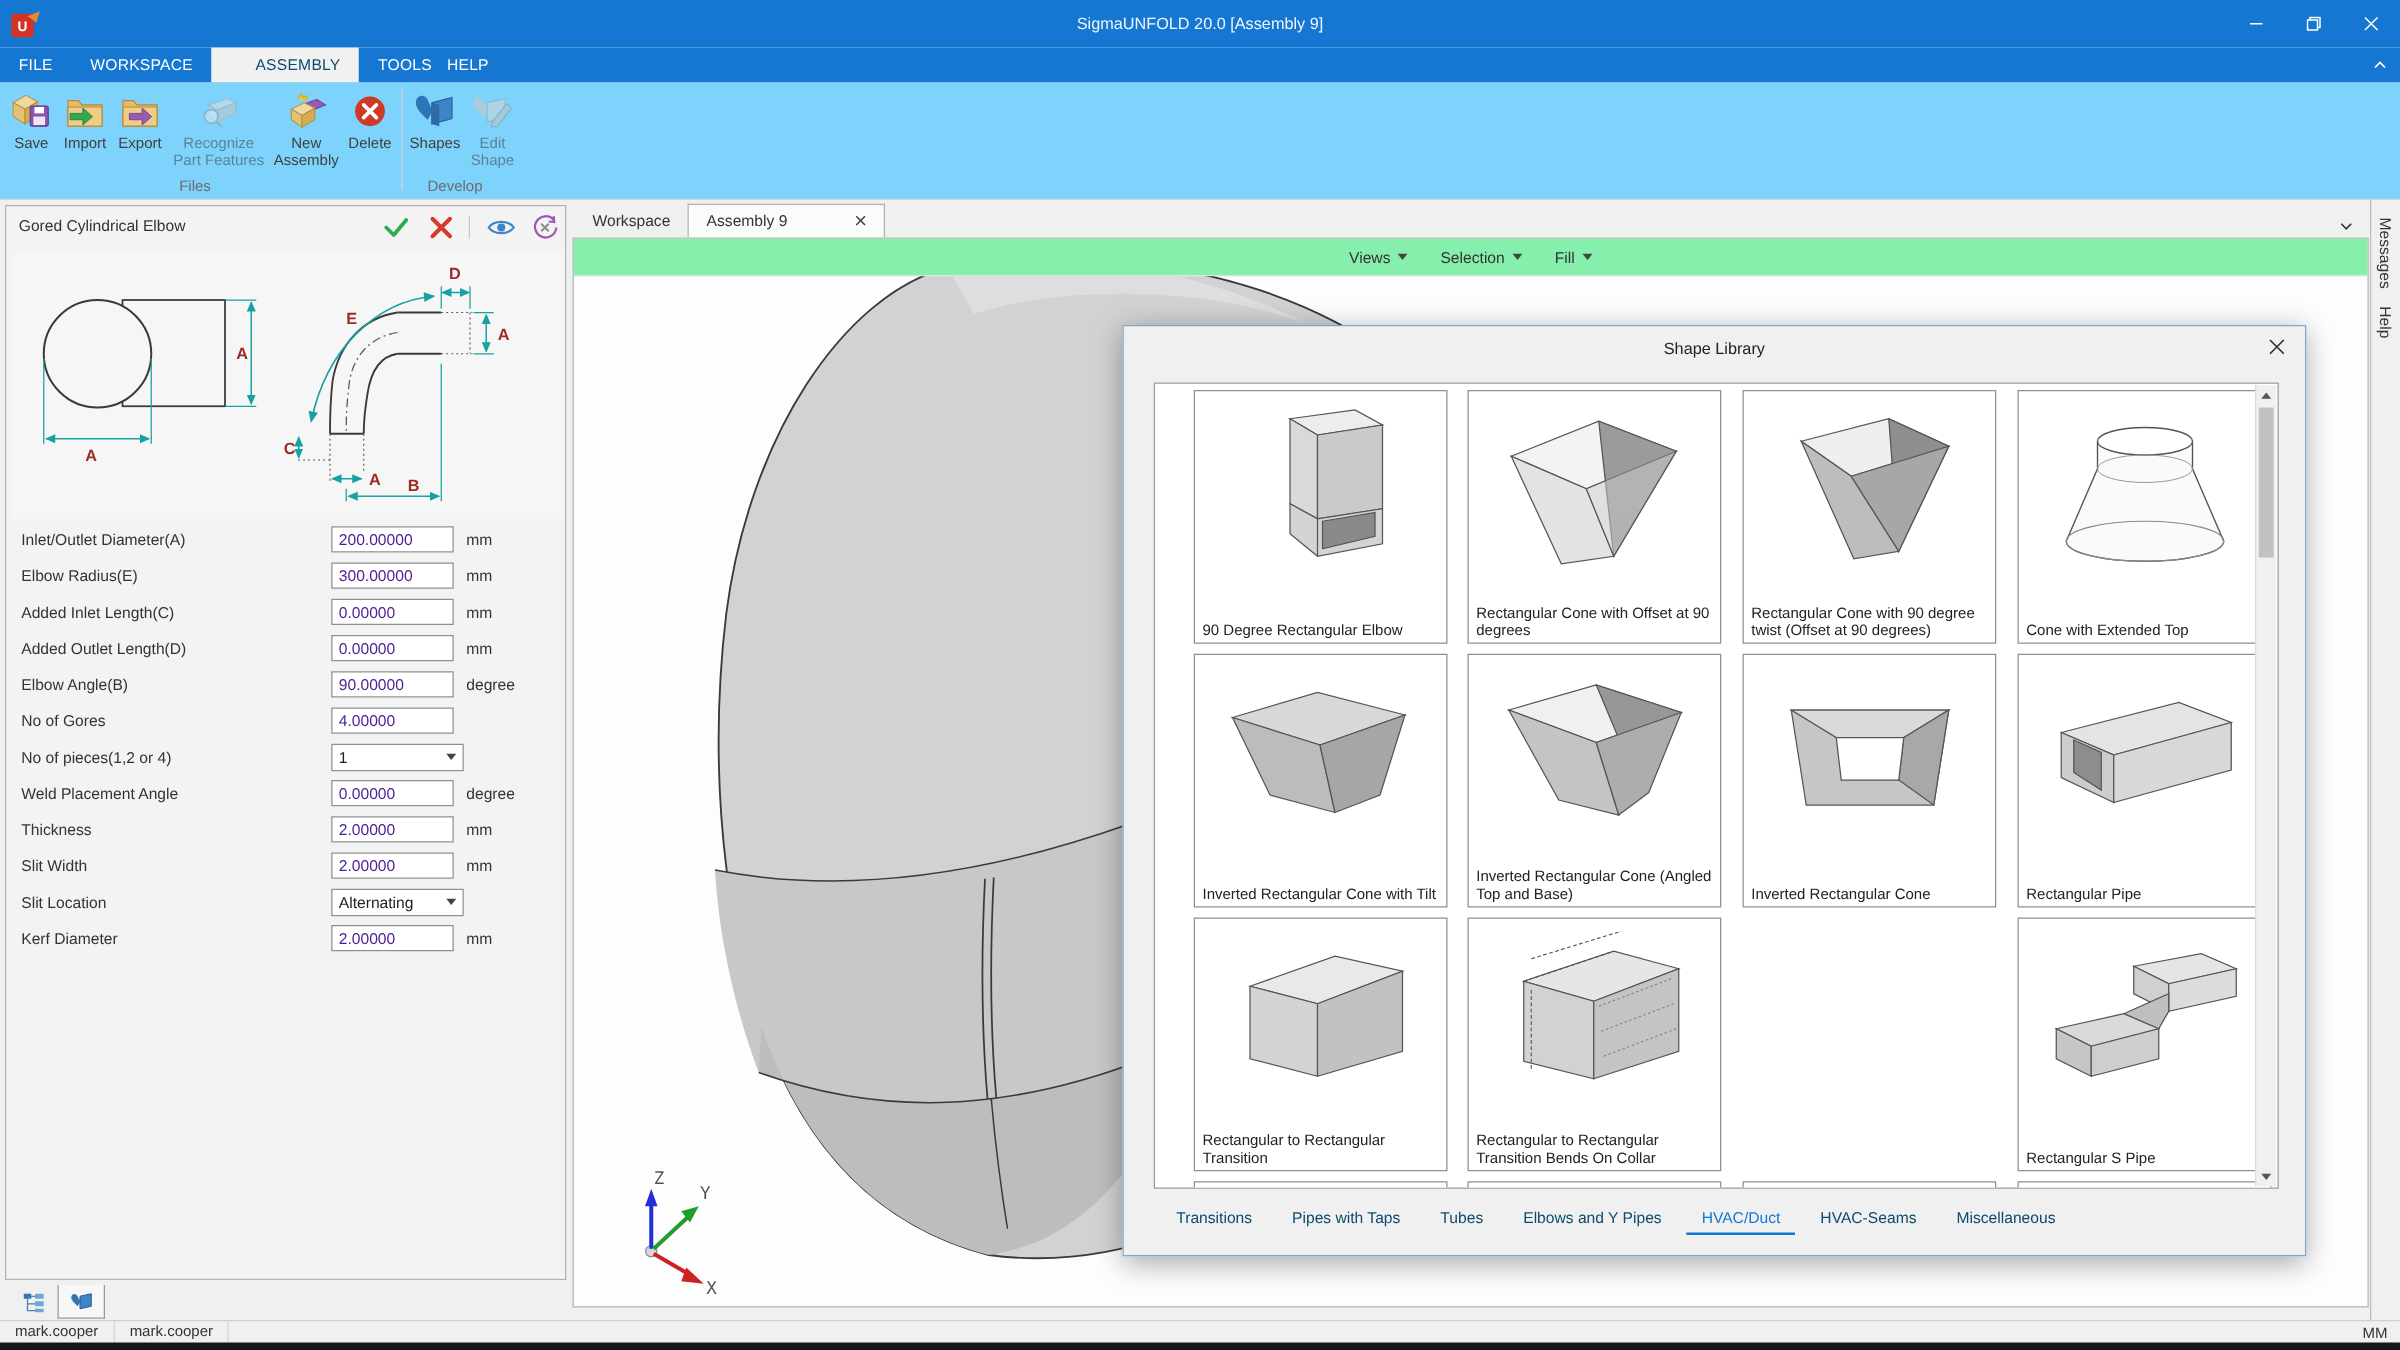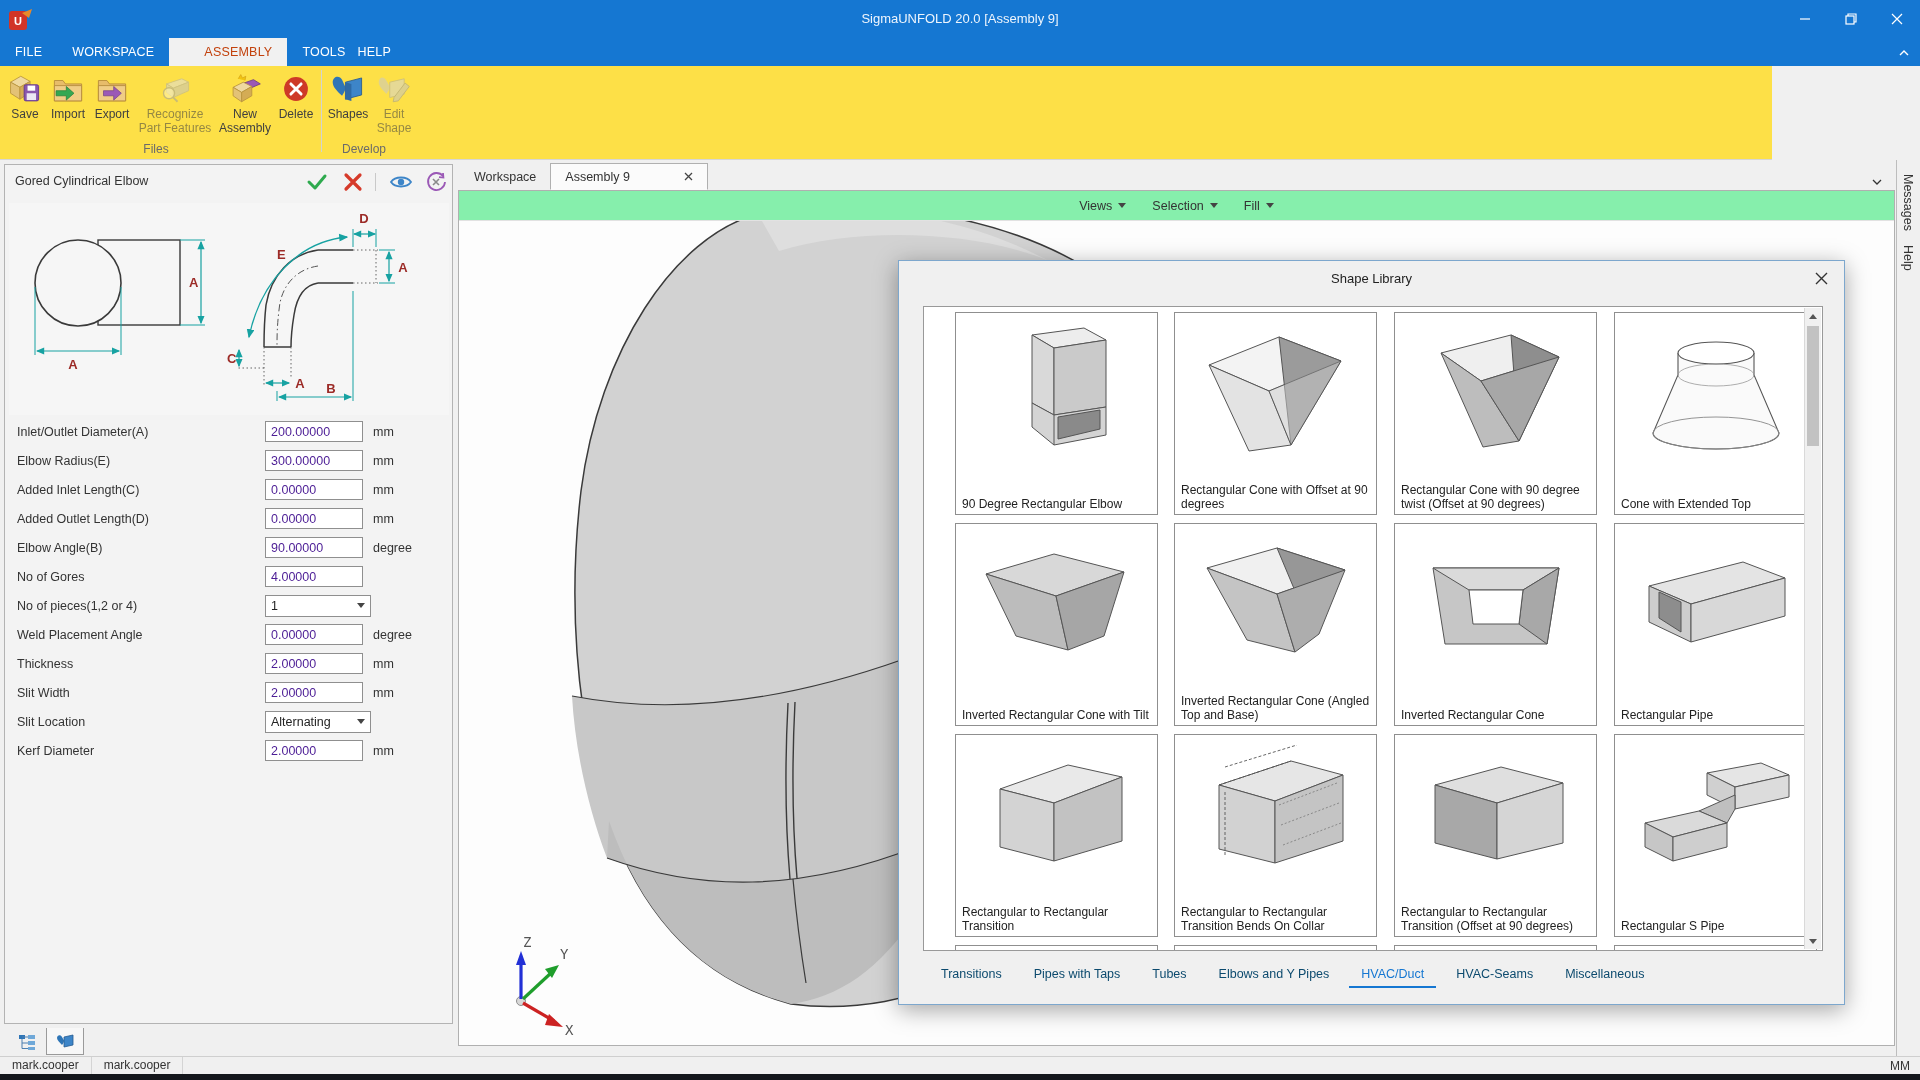--- a/index.html
+++ b/index.html
@@ -11,25 +11,25 @@
   .titlebar { position:absolute; left:0; top:0; width:1920px; height:38px; background:#1577d2; }
   .app-logo { position:absolute; left:8px; top:7px; width:26px; height:24px; }
   .win-title { position:absolute; left:0; right:0; top:0; height:38px; line-height:38px;
     text-align:center; color:#eef5fd; font-size:13px; }
   .winbtns { position:absolute; right:0; top:0; height:38px; display:flex; }
   .winbtn { width:46px; height:38px; display:flex; align-items:center; justify-content:center; }
 
   
   .menubar { position:absolute; left:0; top:38px; width:1920px; height:28px; background:#1577d2; display:flex; }
   .mtab { height:28px; line-height:28px; padding:0 15px; color:#fff; font-size:12.5px; letter-spacing:.2px; }
-  .mtab.active { background:#f1f1f1; color:#c2410c;padding-left:35px; }
+  .mtab.active { background:#f1f1f1; color:#0c4a6e;padding-left:35px; }
   .ribbon-collapse { position:absolute; right:10px; top:44px; }
 
   
-  .ribbon { position:absolute; left:0; top:66px; width:1772px; height:94px; background:#fde047;
+  .ribbon { position:absolute; left:0; top:66px; width:1920px; height:94px; background:#7dd3fc;
     border-bottom:1px solid #d6d6d6; }
   .rb-row { position:absolute; left:4px; top:4px; display:flex; align-items:flex-start; }
   .rbtn { display:flex; flex-direction:column; align-items:center; padding-top:2px; }
   .rbtn .ric { width:34px; height:34px; }
   .rbtn .rlb { font-size:12px; color:#404040; text-align:center; line-height:1.15; margin-top:2px; }
   .rbtn.disabled { filter:grayscale(1); opacity:.55; }
   .rb-sep { width:1px; height:82px; background:#d2d2d2; margin:0 3px; align-self:flex-start; }
   .rb-grouplabel { position:absolute; bottom:3px; font-size:12px; color:#6b6b6b; text-align:center; }
 
   
@@ -582,30 +582,20 @@
           <svg viewBox="0 0 170 150">
             <polygon points="28,40 100,16 152,30 84,56" fill="#e6e6e6" stroke="#555" stroke-width="1"></polygon>
             <polygon points="28,40 84,56 84,118 28,104" fill="#d2d2d2" stroke="#555" stroke-width="1"></polygon>
             <polygon points="84,56 152,30 152,96 84,118" fill="#c4c4c4" stroke="#555" stroke-width="1"></polygon>
             <path d="M34,22 L106,0 M28,40 L100,16 M34,110 L34,46" stroke="#555" stroke-width="0.9" stroke-dasharray="3 2" fill="none"></path>
             <path d="M88,60 L146,38 M90,80 L148,58 M92,100 L150,78" stroke="#777" stroke-width="0.8" stroke-dasharray="2 2" fill="none"></path>
           </svg>
         </div>
         <div class="slcap">Rectangular to Rectangular Transition Bends On Collar</div>
       </div>
-      <div class="slcell" style="left:470px;top:427px">
-        <div class="slthumb">
-          <svg viewBox="0 0 170 150">
-            <polygon points="24,40 90,22 152,38 86,58" fill="#dfdfdf" stroke="#555" stroke-width="1"></polygon>
-            <polygon points="24,40 86,58 86,114 24,98" fill="#a8a8a8" stroke="#555" stroke-width="1"></polygon>
-            <polygon points="86,58 152,38 152,98 86,114" fill="#d5d5d5" stroke="#555" stroke-width="1"></polygon>
-          </svg>
-        </div>
-        <div class="slcap">Rectangular to Rectangular Transition (Offset at 90 degrees)</div>
-      </div>
       <div class="slcell" style="left:690px;top:427px">
         <div class="slthumb">
           <svg viewBox="0 0 170 150">
             <polygon points="76,28 130,18 158,30 104,42" fill="#e5e5e5" stroke="#555" stroke-width="1"></polygon>
             <polygon points="76,28 104,42 104,64 76,50" fill="#d0d0d0" stroke="#555" stroke-width="1"></polygon>
             <polygon points="104,42 158,30 158,52 104,64" fill="#dcdcdc" stroke="#555" stroke-width="1"></polygon>
             <polygon points="68,66 104,50 104,64 96,78" fill="#bfbfbf" stroke="#555" stroke-width="1"></polygon>
             <polygon points="14,78 68,66 96,78 42,92" fill="#dadada" stroke="#555" stroke-width="1"></polygon>
             <polygon points="14,78 42,92 42,116 14,102" fill="#c6c6c6" stroke="#555" stroke-width="1"></polygon>
             <polygon points="42,92 96,78 96,102 42,116" fill="#cecece" stroke="#555" stroke-width="1"></polygon>

